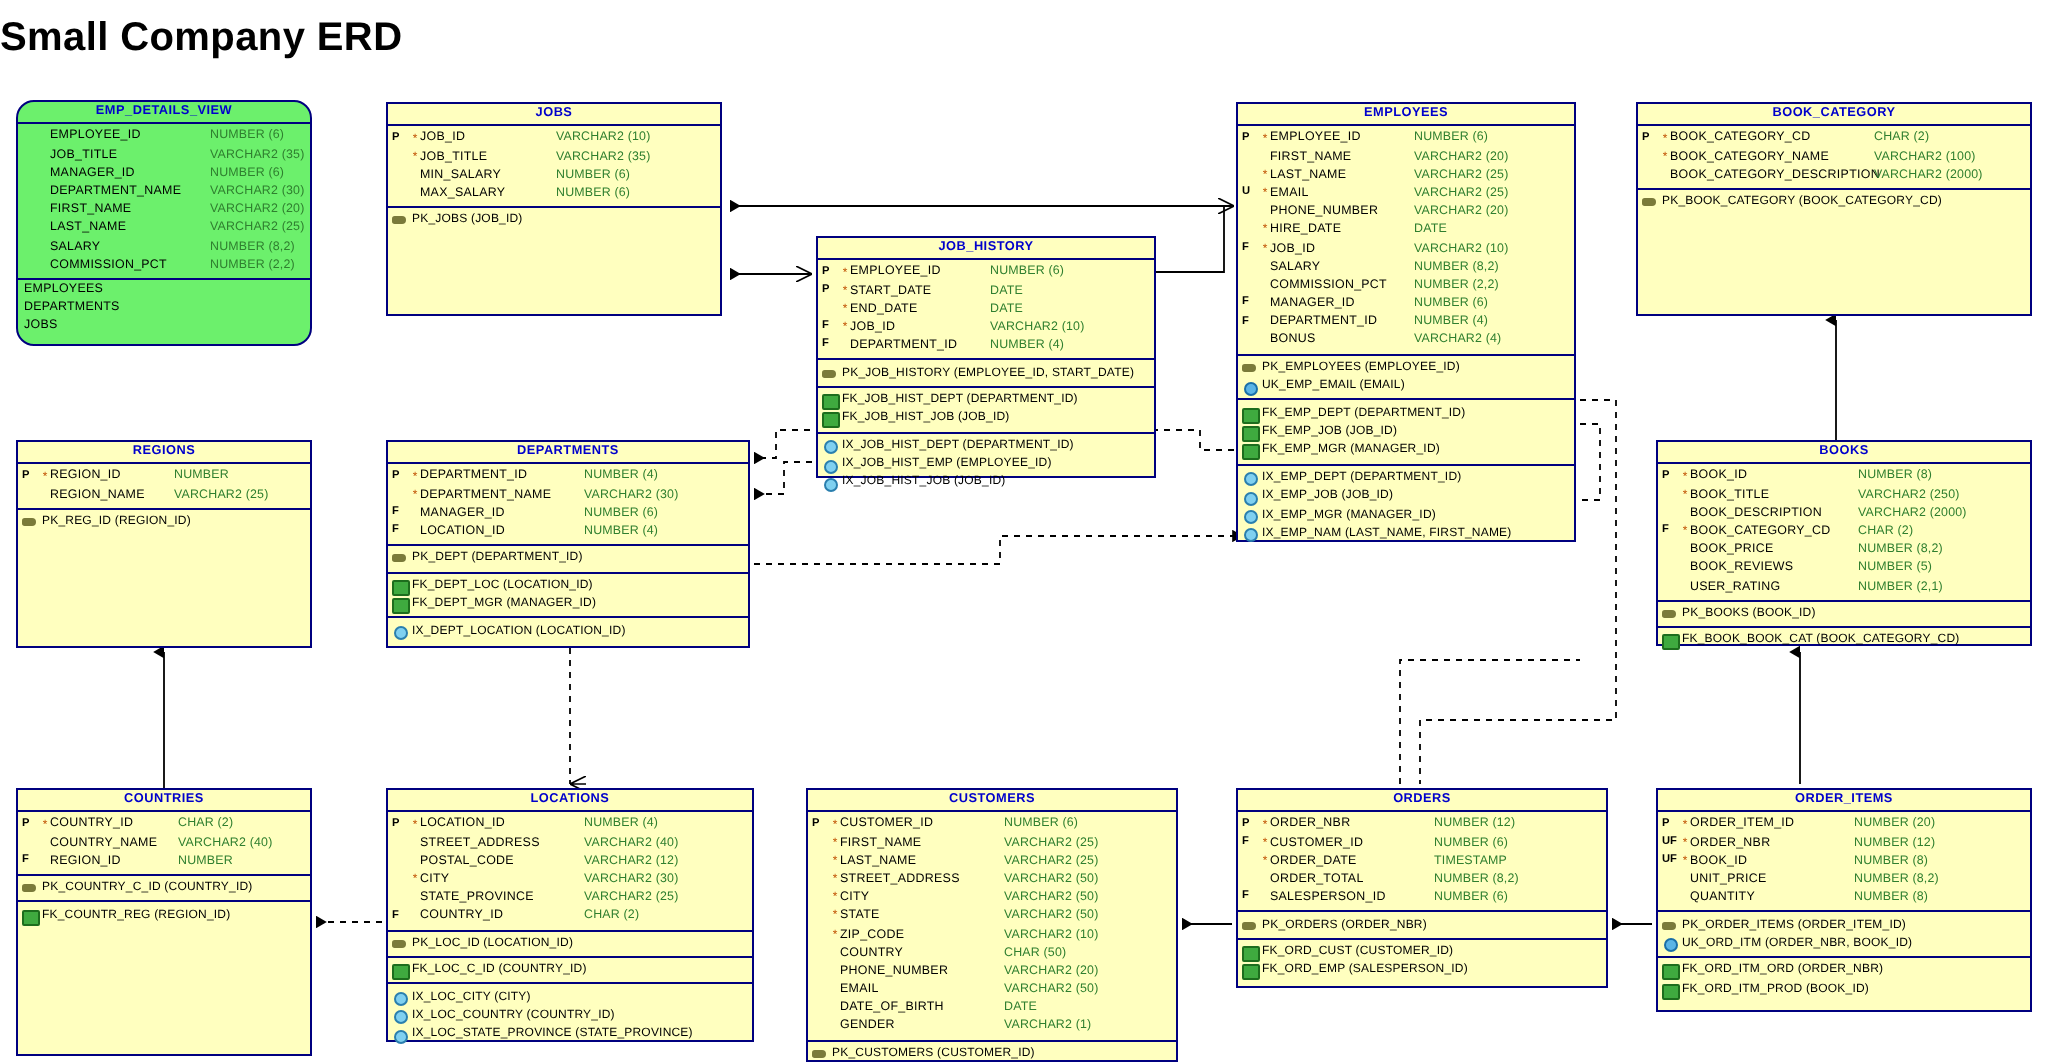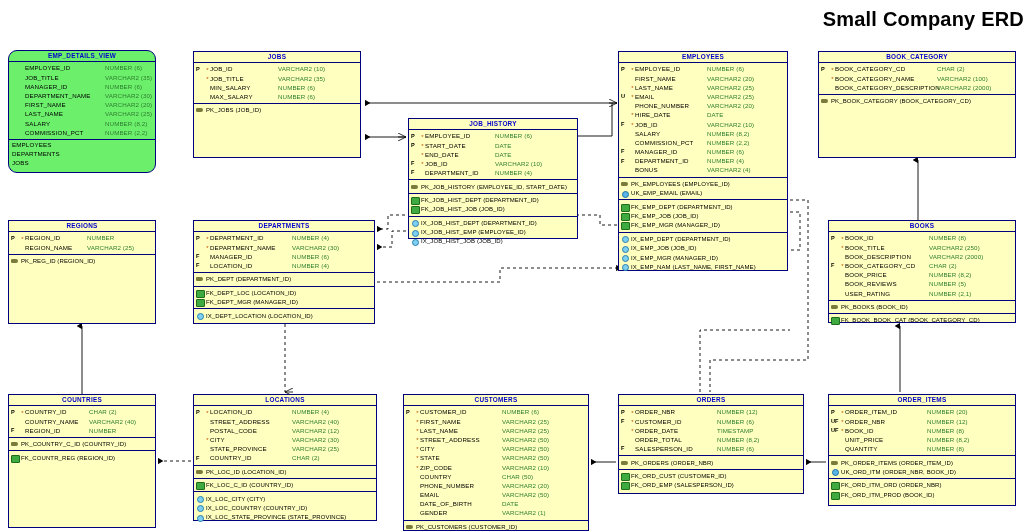--- a/index.html
+++ b/index.html
@@ -4,21 +4,21 @@
 <style>
   html,body{margin:0;padding:0;background:#ffffff;}
   body{
     width:1024px;height:532px;position:relative;overflow:hidden;
     font-family:"Liberation Sans","DejaVu Sans",sans-serif;
   }
   #canvas{position:absolute;left:0;top:0;width:1024px;height:532px;}
 
   
   .erd-title{
-    position:absolute;left:0;top:8px;width:1024px;text-align:right;
+    position:absolute;left:0;top:8px;width:1024px;text-align:left;
     font-size:20px;font-weight:bold;color:#000;letter-spacing:.2px;
   }
 
   
   #links{position:absolute;left:0;top:0;width:1024px;height:532px;}
 
   
   .ent{
     position:absolute;box-sizing:border-box;
     background:#ffffbf;border:1px solid #00007f;

